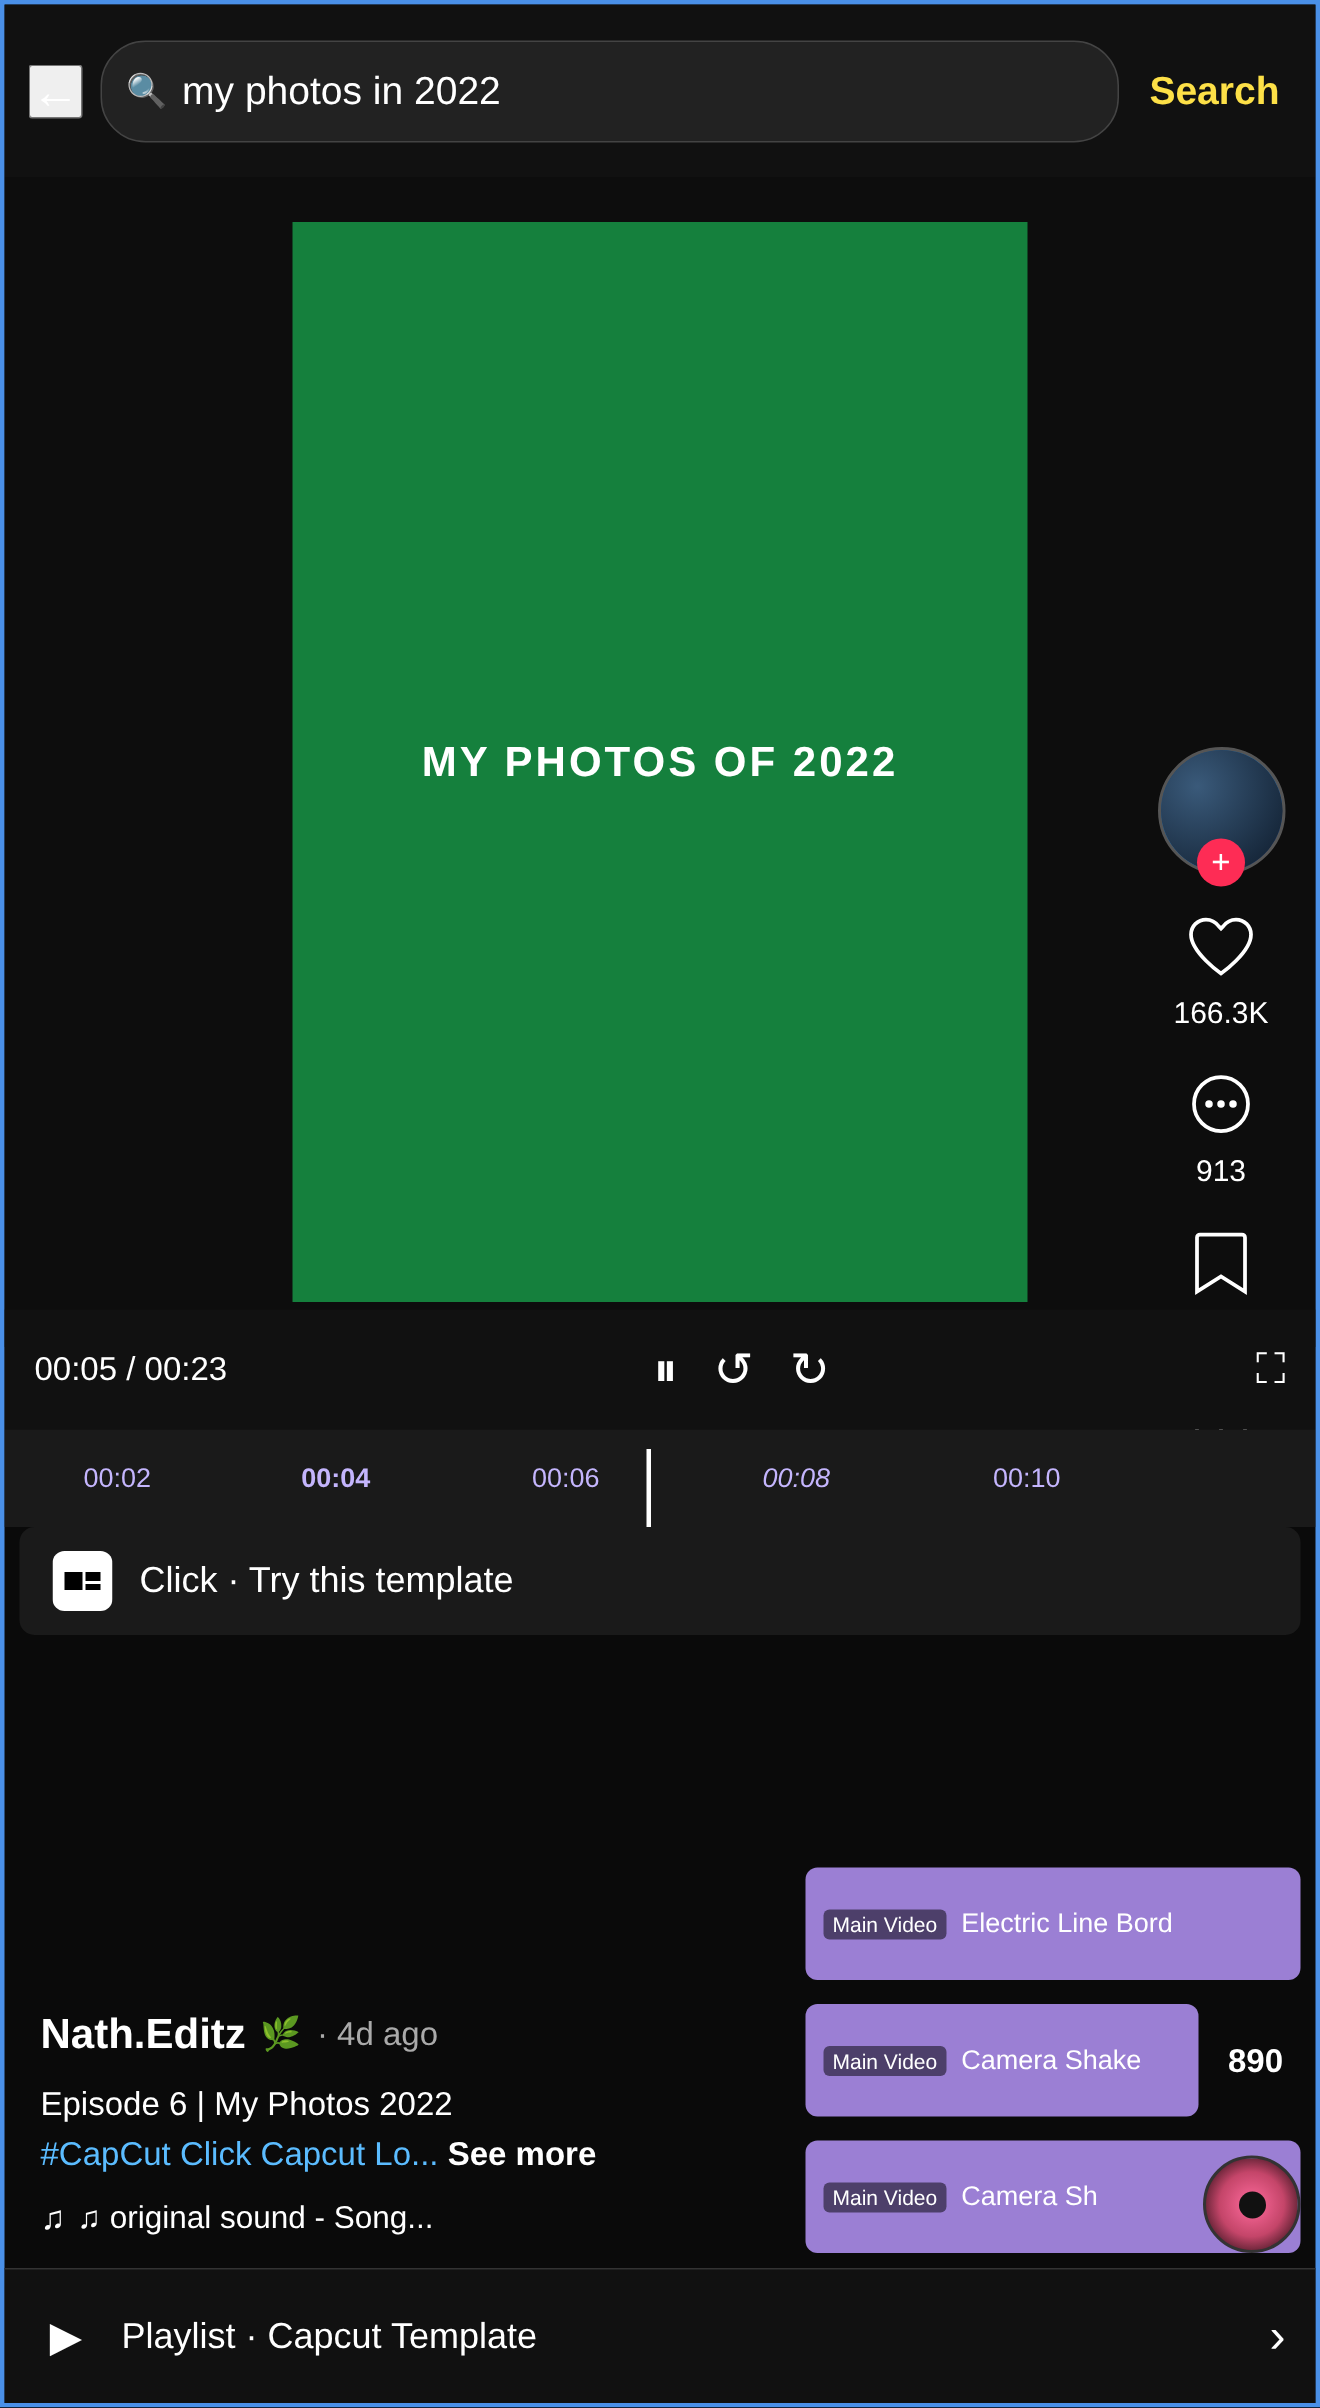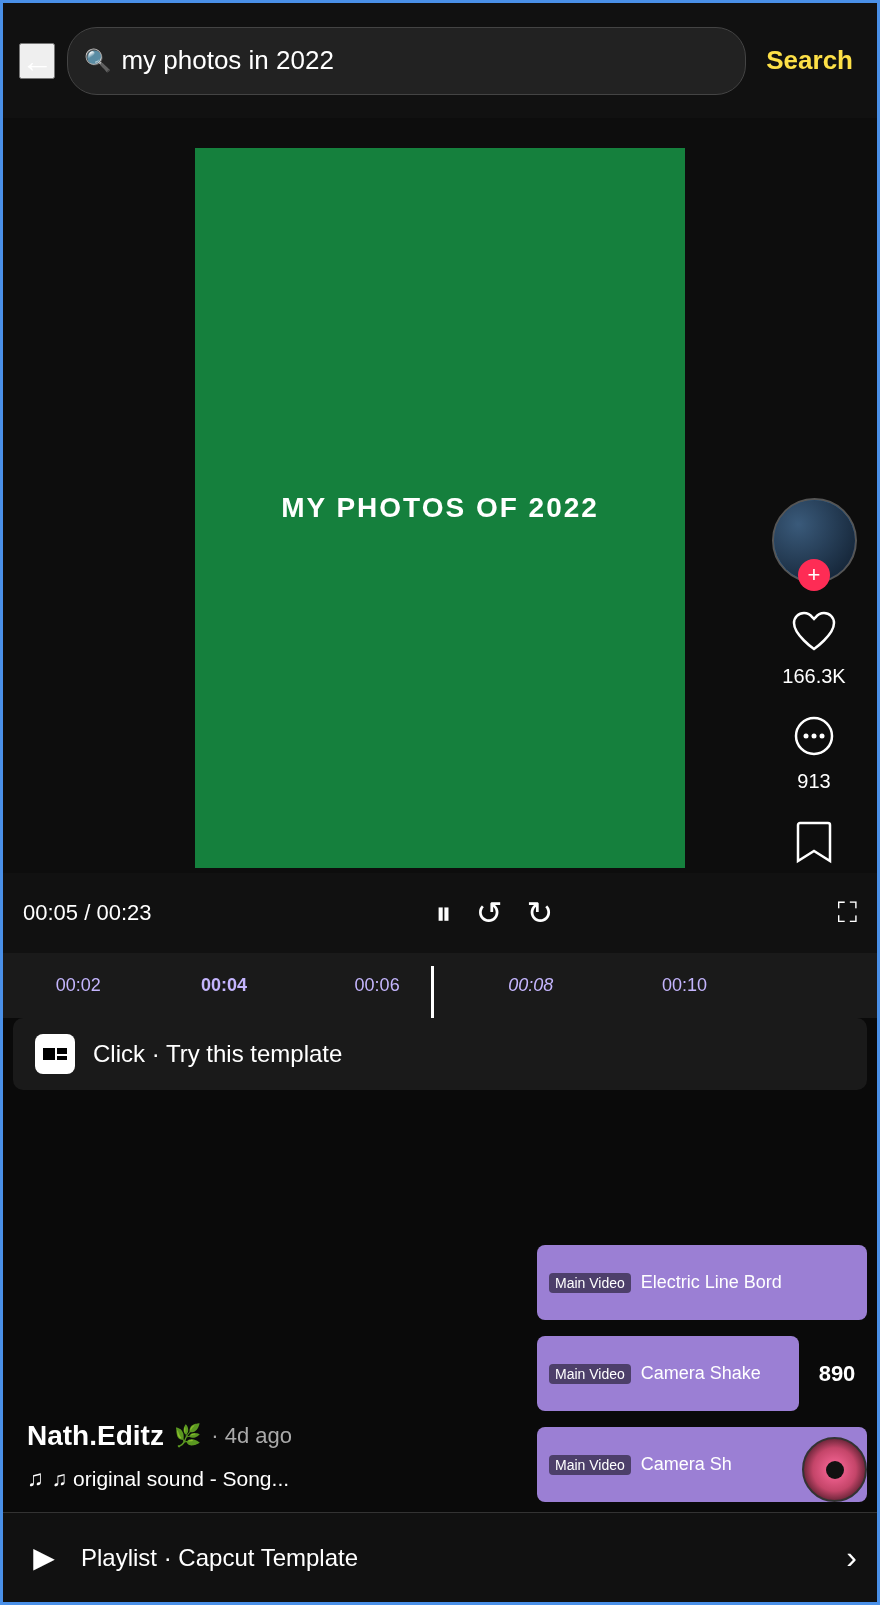--- a/index.html
+++ b/index.html
@@ -610,20 +610,25 @@
   </div>
 
   <div class="bottom-panel">
 
     <div class="bottom-left">
       <div class="username-row">
         <span class="username">Nath.Editz</span>
         <span class="badge-icon">🌿</span>
         <span class="time-ago">· 4d ago</span>
       </div>
+      <div class="caption">
+        <span>Episode 6 | My Photos 2022</span><br>
+        <span class="hashtag">#CapCut Click Capcut Lo...</span>
+        <span> </span><span class="see-more">See more</span>
+      </div>
       <div class="sound-row">
         <span class="music-note">♫</span>
         <span>♫ original sound - Song...</span>
       </div>
     </div>
 
     <div class="bottom-right">
       <div class="clip-item">
         <span class="clip-label">Main Video</span>
         <span class="clip-name">Electric Line Bord</span>

